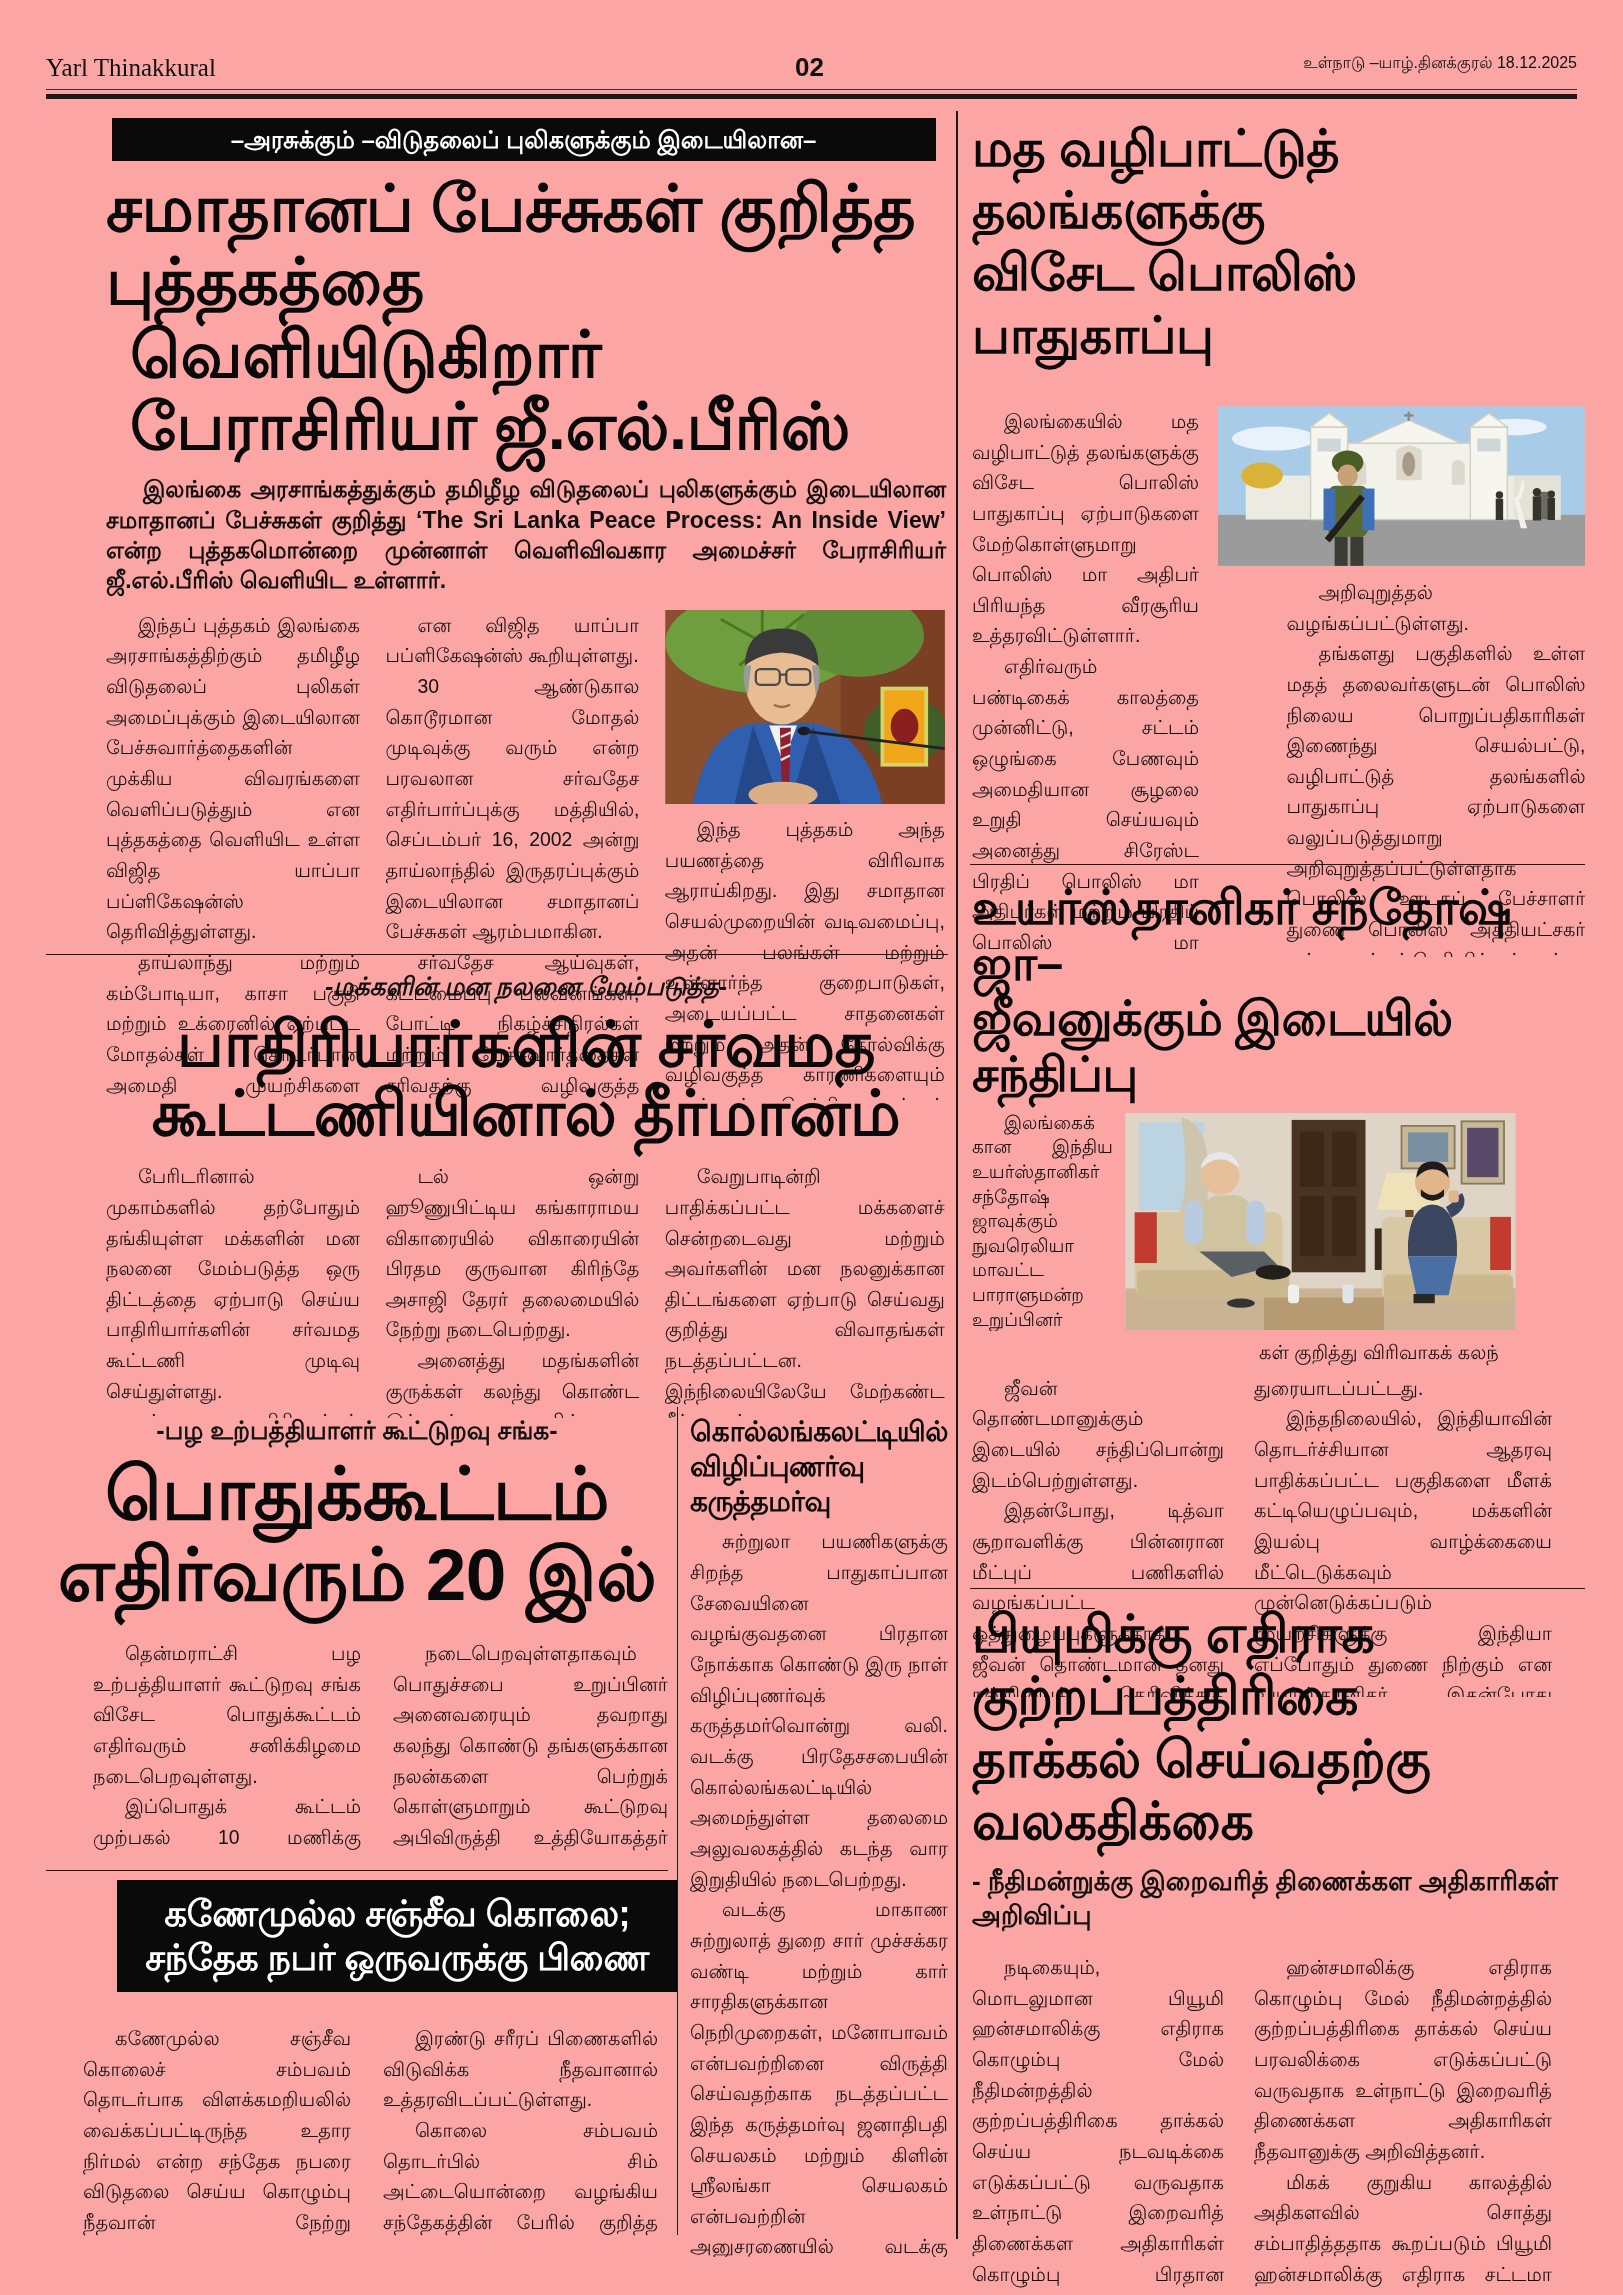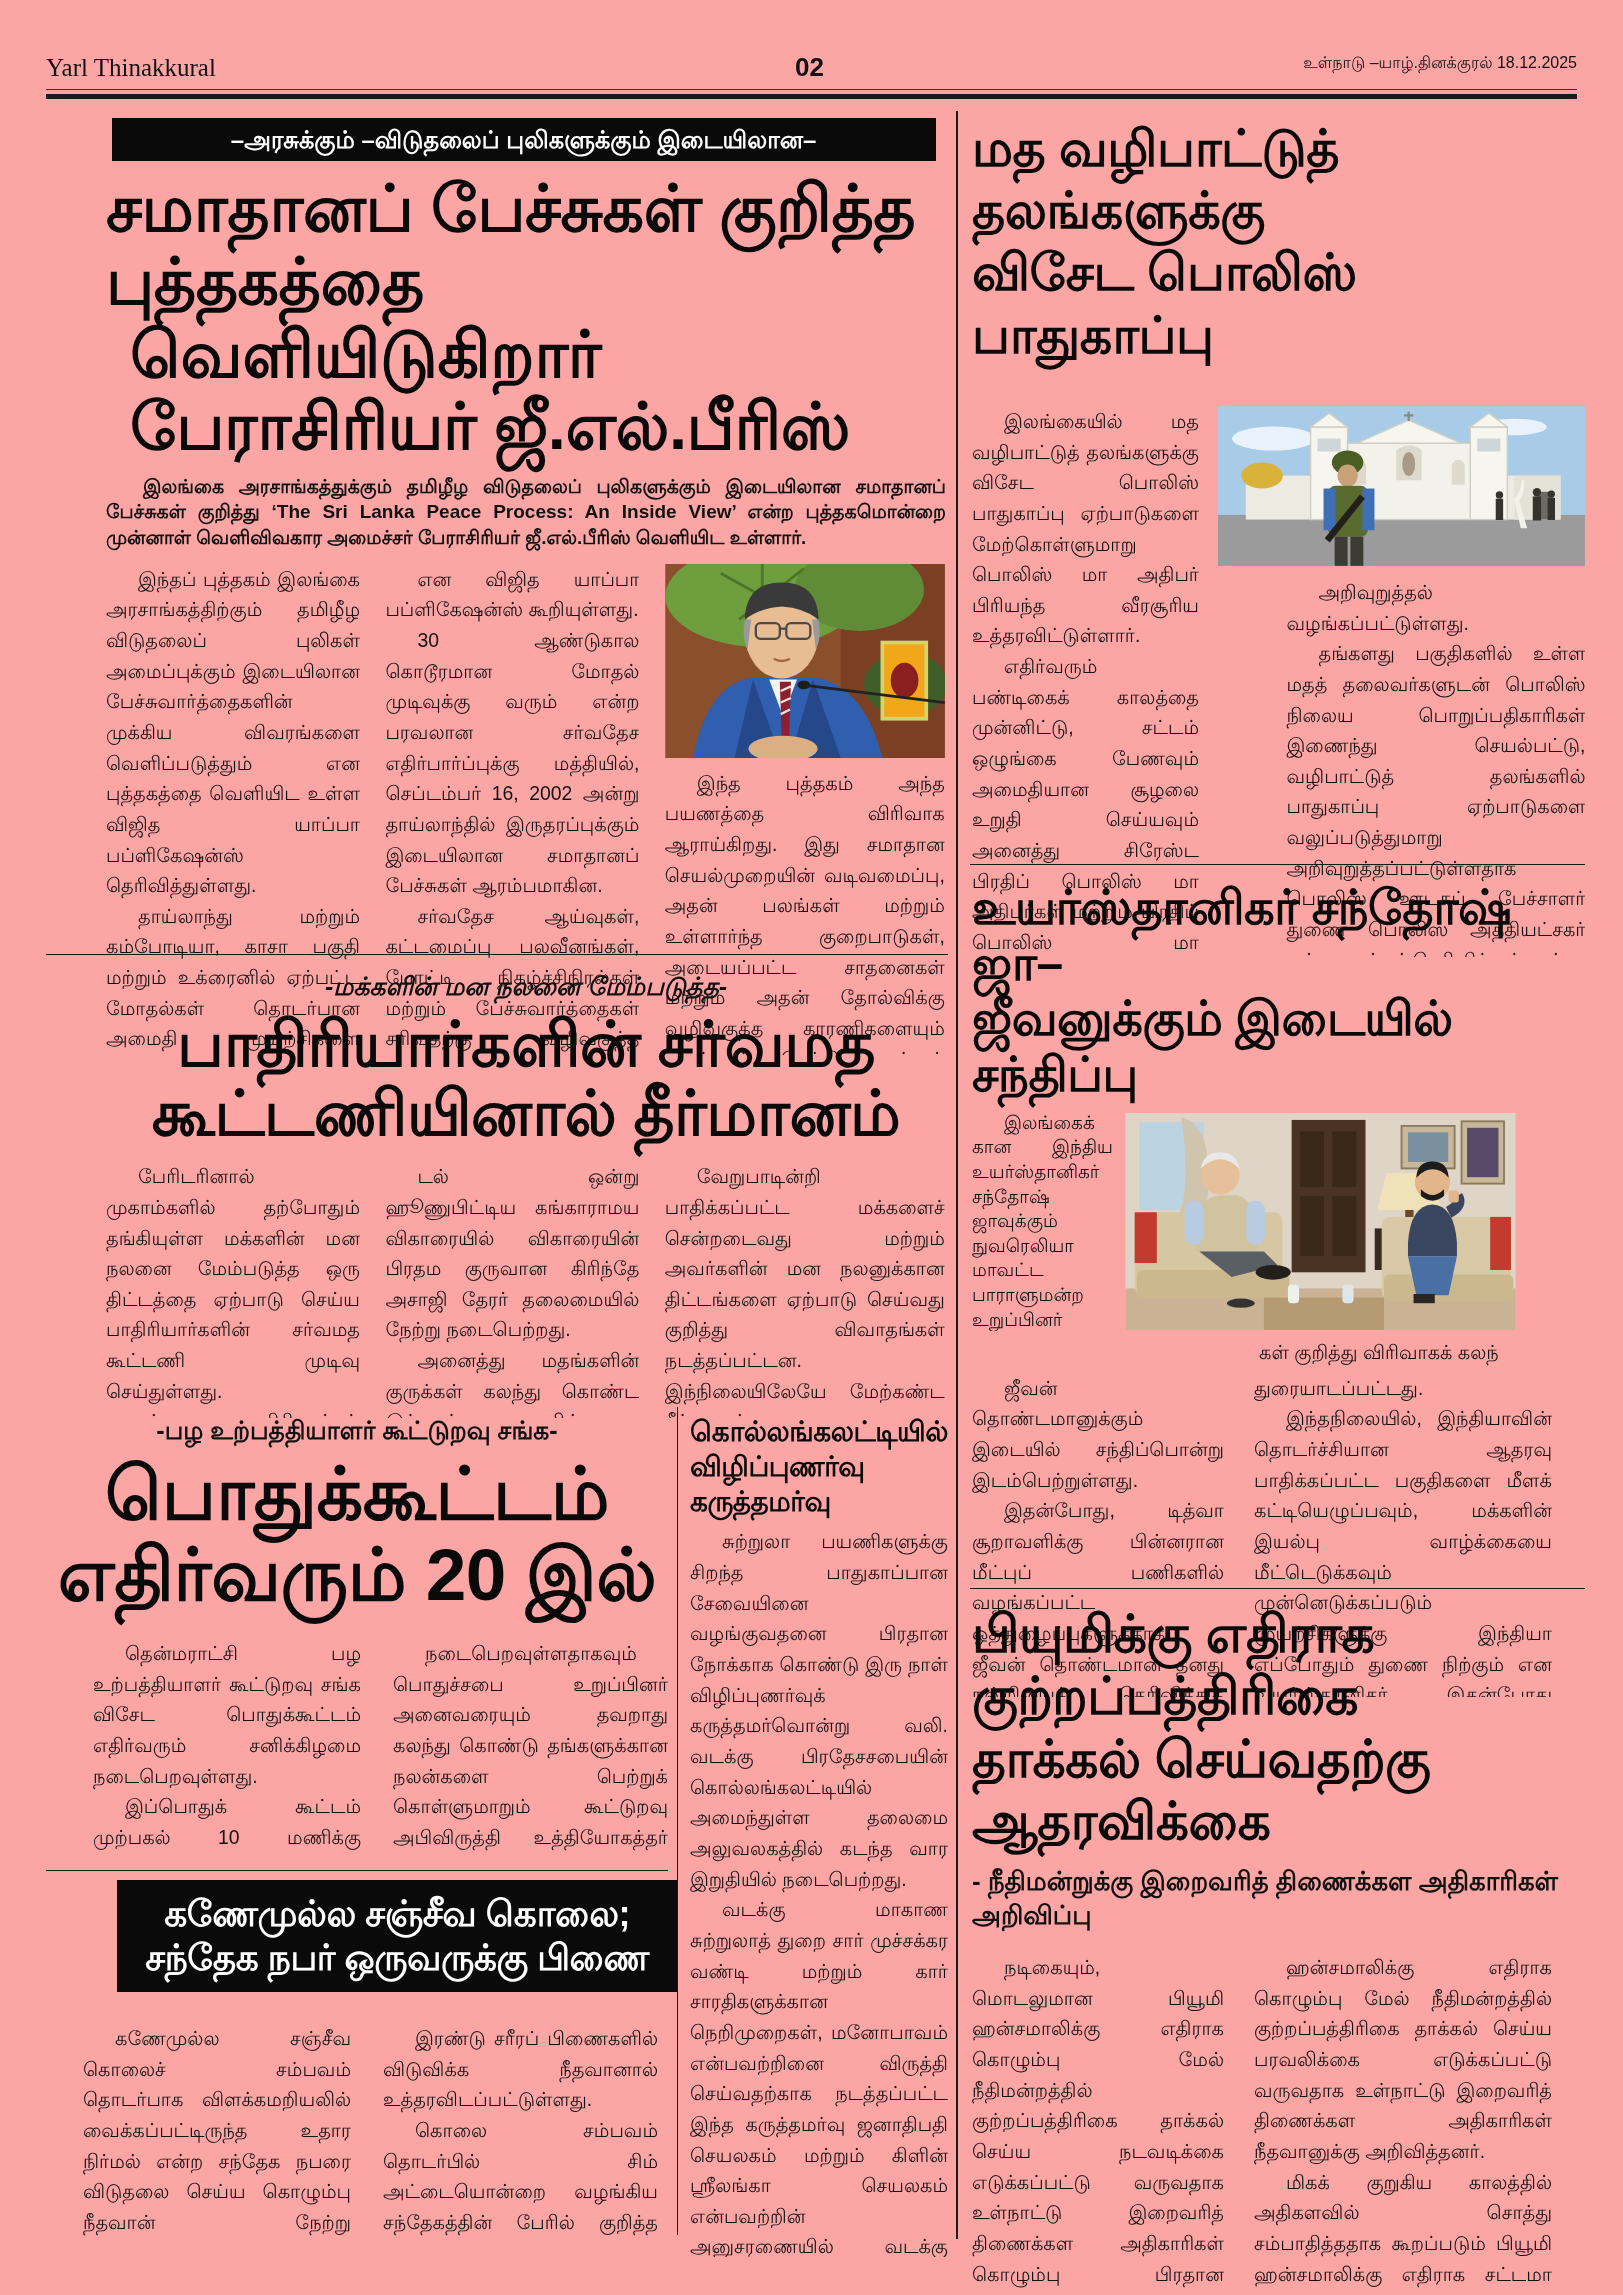--- a/index.html
+++ b/index.html
@@ -6,21 +6,21 @@
   #page{position:relative;width:1623px;height:2295px;background:#fca5a5;color:#111;
         font-family:"Liberation Sans", sans-serif;overflow:hidden;}
   .abs{position:absolute;}
   .serif{font-family:"Liberation Serif", serif;}
   .hl{font-weight:800;letter-spacing:-0.5px;color:#0a0a0a;}
   .center{text-align:center;}
   .right{text-align:right;}
   .kicker{font-weight:800;font-size:24px;}
   .kicker-bar{background:#0a0a0a;color:#ffffff;font-weight:800;font-size:24px;
               text-align:center;line-height:43px;height:43px;}
-  .lead{font-weight:700;font-size:19px;line-height:1.32;text-align:justify;text-indent:37px;}
+  .lead{font-weight:700;font-size:23px;line-height:1.32;text-align:justify;text-indent:37px;}
   .p{margin:0;font-size:19.4px;line-height:1.58;text-align:justify;text-indent:32px;word-break:break-word;}
   .p-sm{font-size:18.5px;line-height:1.33;}
   .cols{display:flex;overflow:hidden;align-items:flex-start;}
   .col{flex:0 0 auto;overflow:hidden;height:100%;}
   .rule-h{background:#1a1a1a;}
   .rule-v{background:#1a1a1a;}
   .blackbox{background:#0a0a0a;color:#ffffff;text-align:center;padding:12px 4.6px;}
   .blackbox div{font-weight:800;font-size:36px;line-height:1.22;letter-spacing:-0.5px;}
   .photo{display:block;}
   svg{display:block;}
@@ -285,21 +285,21 @@
       </div>
       <div class="col" style="width:298px;">
         <p class="p" style="text-indent:0;">துரையாடப்பட்டது.</p>
         <p class="p">இந்தநிலையில், இந்தியாவின் தொடர்ச்சியான ஆதரவு பாதிக்கப்பட்ட பகுதிகளை மீளக் கட்டியெழுப்பவும், மக்களின் இயல்பு வாழ்க்கையை மீட்டெடுக்கவும் முன்னெடுக்கப்படும் முயற்சிகளுக்கு இந்தியா எப்போதும் துணை நிற்கும் என உயர்ஸ்தானிகர் இதன்போது உறுதியளித்துள்ளார்.</p>
       </div>
     </div>
   </div>
 
   <div class="abs" style="left:972px;top:1603px;width:613px;">
     <div class="hl" style="font-size:52px;line-height:1.2;">பியுமிக்கு எதிராக குற்றப்பத்திரிகை</div>
-    <div class="hl" style="font-size:52px;line-height:1.2;">தாக்கல் செய்வதற்கு ஆதரவிக்கை</div>
+    <div class="hl" style="font-size:52px;line-height:1.2;">தாக்கல் செய்வதற்கு வலகதிக்கை</div>
     <div style="margin-top:13px;font-size:26px;font-weight:800;">- நீதிமன்றுக்கு இறைவரித் திணைக்கள அதிகாரிகள் அறிவிப்பு</div>
     <div class="cols" style="margin-top:18.5px;height:435px;">
       <div class="col" style="width:252px;margin-right:30px;">
         <p class="p">நடிகையும், மொடலுமான பியூமி ஹன்சமாலிக்கு எதிராக கொழும்பு மேல் நீதிமன்றத்தில் குற்றப்பத்திரிகை தாக்கல் செய்ய நடவடிக்கை எடுக்கப்பட்டு வருவதாக உள்நாட்டு இறைவரித் திணைக்கள அதிகாரிகள் கொழும்பு பிரதான நீதவானுக்கு திங்கட்கிழமை அறிவித்துள்ளனர்.</p>
 
       </div>
       <div class="col" style="width:298px;">
         <p class="p">ஹன்சமாலிக்கு எதிராக கொழும்பு மேல் நீதிமன்றத்தில் குற்றப்பத்திரிகை தாக்கல் செய்ய பரவலிக்கை எடுக்கப்பட்டு வருவதாக உள்நாட்டு இறைவரித் திணைக்கள அதிகாரிகள் நீதவானுக்கு அறிவித்தனர்.</p>
         <p class="p">மிகக் குறுகிய காலத்தில் அதிகளவில் சொத்து சம்பாதித்ததாக கூறப்படும் பியூமி ஹன்சமாலிக்கு எதிராக சட்டமா அதிபரின் அறிவுறுத்தலின் பேரில் மேல் நீதிமன்றத்தில் குற்றப்பத்திரிகை தாக்கல் செய்யப்படும் என்றும் உள்நாட்டு இறைவரித் திணைக்கள அதிகாரிகள் நீதவானுக்கு அறிவித்தனர்.</p>
       </div>

